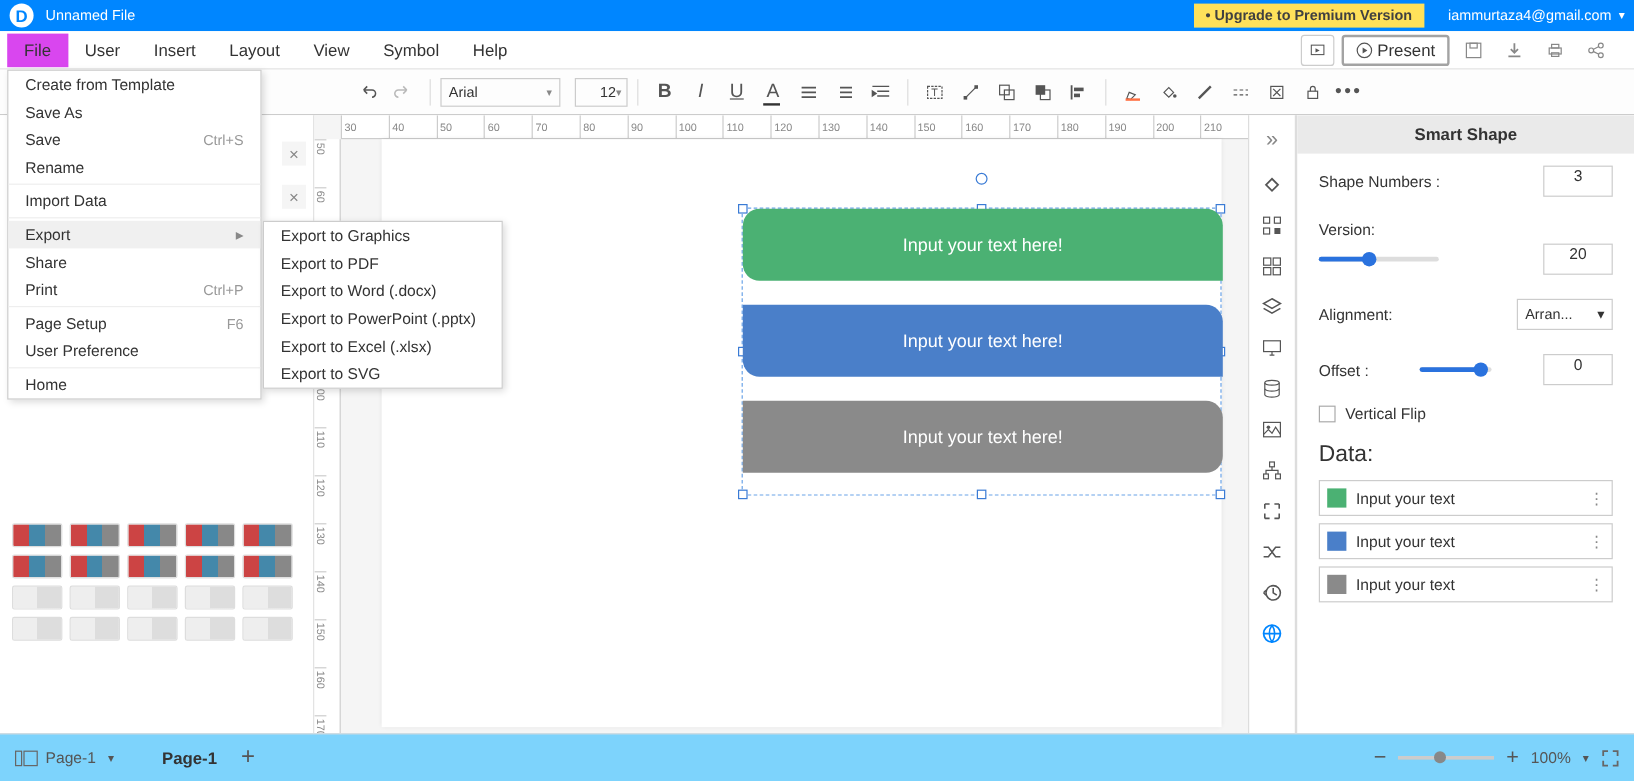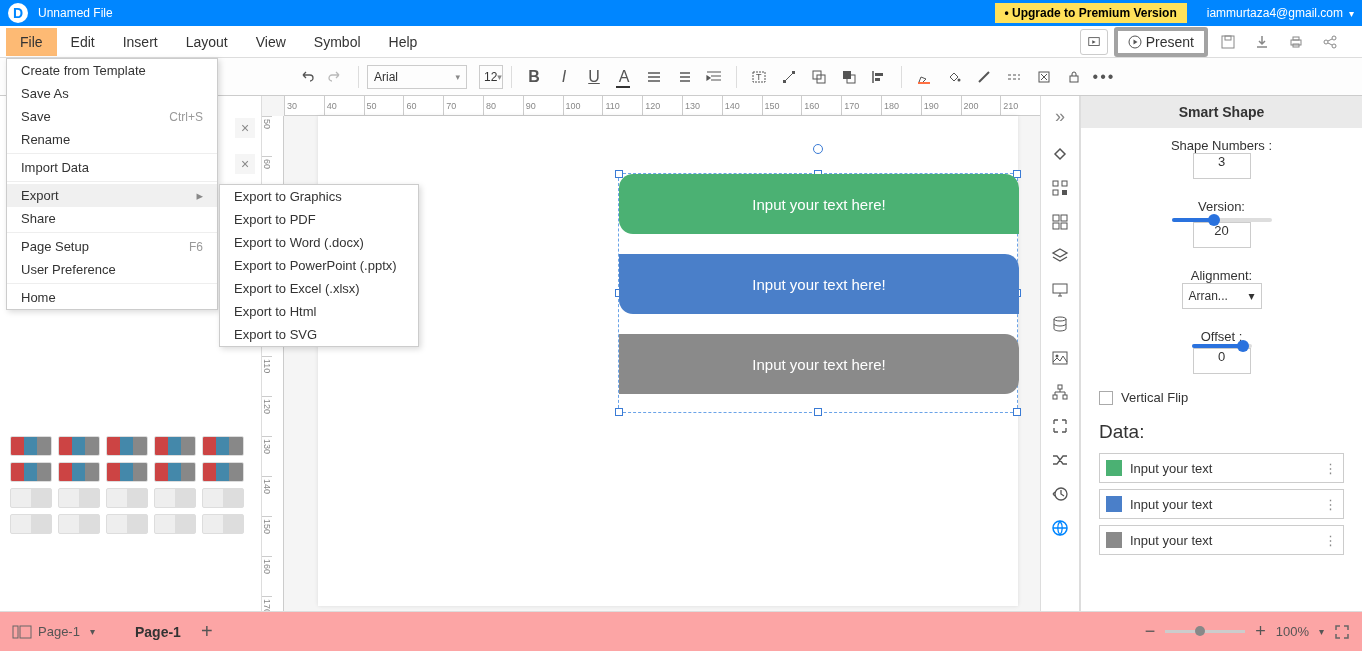--- a/index.html
+++ b/index.html
@@ -3,39 +3,39 @@
 <meta charset="utf-8">
 <style>
   * { box-sizing: border-box; margin: 0; padding: 0; font-family: Arial, sans-serif; }
   body { width: 1362px; height: 651px; overflow: hidden; background: #fff; font-size: 13px; color: #333; }
   
   
   .titlebar { height: 26px; background: #0086ff; display: flex; align-items: center; padding: 0 8px; color: #fff; }
   .titlebar .logo { width: 20px; height: 20px; border-radius: 50%; background: #fff; color: #0086ff; font-weight: bold; display: flex; align-items: center; justify-content: center; font-size: 14px; margin-right: 10px; }
   .titlebar .filename { font-size: 12px; flex: 0 0 auto; }
   .titlebar .spacer { flex: 1; }
-  .titlebar .upgrade { background: #ffe15a; color: #000000; padding: 3px 10px; font-weight: bold; font-size: 12px; margin-right: 20px; }
+  .titlebar .upgrade { background: #ffe15a; color: #404040; padding: 3px 10px; font-weight: bold; font-size: 12px; margin-right: 20px; }
   .titlebar .user { font-size: 12px; display: flex; align-items: center; gap: 6px; }
   .titlebar .caret { font-size: 10px; }
   
   
   .menubar { height: 32px; display: flex; align-items: center; padding: 0 6px; border-bottom: 1px solid #ddd; background:#fff; }
   .menubar .menuitem { padding: 6px 14px; font-size: 14px; cursor: pointer; }
-  .menubar .menuitem.active { background: #fdba74; }
+  .menubar .menuitem.active { background: #d946ef; }
   .menubar .rightcontrols { margin-left: auto; display: flex; align-items: center; gap: 6px; padding-right: 12px;}
   .menubar .iconbtn { width: 28px; height: 28px; display:flex; align-items:center; justify-content:center; color:#555; cursor:pointer;}
   .menubar .boxbtn { border:1px solid #ccc; border-radius:3px; padding:0 6px; height:26px; display:flex; align-items:center;}
-  .menubar .present { border:4px solid #a3a3a3; border-radius:3px; padding: 3px 10px; display:flex; align-items:center; gap:4px; font-size:14px;}
+  .menubar .present { border:2px solid #a3a3a3; border-radius:3px; padding: 3px 10px; display:flex; align-items:center; gap:4px; font-size:14px;}
   
   
   .toolbar { height: 38px; border-bottom:1px solid #ccc; background:#fdfdfd; display:flex; align-items:center; padding: 0 10px; gap:2px;}
   .toolbar .sep { width:1px; height:22px; background:#ddd; margin:0 6px;}
   .toolbar .tbtn { width:28px; height:28px; display:flex; align-items:center; justify-content:center; color:#555; cursor:pointer; font-size:16px; position:relative;}
   .toolbar .fontsel { border:1px solid #ccc; width:100px; height:24px; padding:0 6px; display:flex; align-items:center; justify-content:space-between; font-size:12px;}
-  .toolbar .sizesel { border:1px solid #ccc; width:24px; height:24px; padding:0 4px; display:flex; align-items:center; justify-content:space-between; font-size:12px;}
+  .toolbar .sizesel { border:1px solid #ccc; width:44px; height:24px; padding:0 20px; display:flex; align-items:center; justify-content:space-between; font-size:12px;}
   .toolbar .chev { font-size:9px; color:#888;}
   .toolbar-left-gap { width: 280px; display:flex; align-items:center; gap:6px;}
   
   
   .dropdown { position:absolute; background:#fff; border:1px solid #ccc; box-shadow: 2px 2px 6px rgba(0,0,0,0.15); z-index:1000;}
   .file-menu { top:58px; left:6px; width:212px; }
   .menu-row { padding: 4px 14px; font-size:13px; display:flex; justify-content:space-between; align-items:center; cursor:pointer;}
   .menu-row:hover, .menu-row.hover { background:#f0f0f0;}
   .menu-row .shortcut { color:#999; font-size:12px;}
   .menu-divider { height:1px; background:#eee; margin:2px 0;}
@@ -73,35 +73,35 @@
   
   
   .vtoolbar { position:absolute; top:96px; right:282px; width:40px; bottom:40px; background:#fff; border-left:1px solid #ddd; border-right:1px solid #ddd; display:flex; flex-direction:column; align-items:center; padding-top:4px; gap:2px;}
   .vtoolbar .vbtn { width:32px; height:32px; display:flex; align-items:center; justify-content:center; color:#555; cursor:pointer;}
   .vtoolbar .collapse { color:#888; margin-bottom:4px;}
   .vtoolbar .active-blue { color:#0086ff;}
   
   
   .rpanel { position:absolute; top:96px; right:0; width:282px; bottom:40px; background:#fff; border-left:1px solid #ddd; padding:0 0 10px 0; overflow:hidden;}
   .rpanel .rtitle { background:#eaeaea; text-align:center; padding:8px; font-weight:bold; font-size:14px;}
-  .rpanel .prow { display:flex; align-items:center; justify-content:space-between; padding: 10px 18px; font-size:13px;flex-direction:column;}
+  .rpanel .prow { display:flex; align-items:center; justify-content:space-between; padding: 10px 18px; font-size:13px;}
   .rpanel .numinput { width:58px; height:26px; border:1px solid #ccc; text-align:center; font-size:13px; background:#fff;}
   .rpanel .slider { width:100px; height:4px; background:#ddd; position:relative; border-radius:2px;}
   .rpanel .slider .fill { position:absolute; left:0; top:0; height:4px; background:#2a72de; border-radius:2px;}
   .rpanel .slider .knob { position:absolute; top:-4px; width:12px; height:12px; background:#2a72de; border-radius:50%;}
   .rpanel .selectbox { width:80px; height:26px; border:1px solid #ccc; padding:0 6px; display:flex; align-items:center; justify-content:space-between; font-size:12px;}
   .rpanel .chk { display:flex; align-items:center; gap:8px; padding: 6px 18px; font-size:13px;}
   .rpanel .chkbox { width:14px; height:14px; border:1px solid #aaa;}
   .rpanel .data-label{ padding: 10px 18px 4px 18px; font-size:19px; font-weight:normal;}
   .rpanel .data-item { margin: 6px 18px; border:1px solid #ccc; height:30px; display:flex; align-items:center; padding:0 6px; gap:8px;}
   .rpanel .swatch{ width:16px; height:16px;}
   .rpanel .data-item .more{ margin-left:auto; color:#888;}
   
   
-  .bottombar { position:absolute; bottom:0; left:0; right:0; height:40px; border-top:1px solid #ddd; background:#fca5a5; display:flex; align-items:center; padding:0 12px;}
+  .bottombar { position:absolute; bottom:0; left:0; right:0; height:40px; border-top:1px solid #ddd; background:#7dd3fc; display:flex; align-items:center; padding:0 12px;}
   .bottombar .pagesel { border:none; display:flex; align-items:center; gap:10px; margin-left:6px; font-size:13px; color:#555;}
   .bottombar .pagetab { font-weight:bold; margin-left:40px; font-size:14px;}
   .bottombar .addpage { margin-left:20px; font-size:20px; color:#555; cursor:pointer;}
   .bottombar .right { margin-left:auto; display:flex; align-items:center; gap:10px; color:#555;}
   .bottombar .zslider{ width:80px; height:3px; background:#ccc; position:relative;}
   .bottombar .zknob{ position:absolute; top:-4px; left:30px; width:10px;height:10px; background:#888; border-radius:50%;}
   
   svg { display:block; }
 </style>
 </head>
@@ -113,21 +113,21 @@
   <div class="spacer"></div>
   <div class="upgrade">• Upgrade to Premium Version</div>
   <div class="user">
     <span>iammurtaza4@gmail.com</span>
     <span class="caret">▾</span>
   </div>
 </div>
 
 <div class="menubar">
   <div class="menuitem active">File</div>
-  <div class="menuitem">Edit</div>
+  <div class="menuitem">User</div>
   <div class="menuitem">Insert</div>
   <div class="menuitem">Layout</div>
   <div class="menuitem">View</div>
   <div class="menuitem">Symbol</div>
   <div class="menuitem">Help</div>
   <div class="rightcontrols">
     <div class="boxbtn iconbtn">
       <svg width="16" height="16" viewBox="0 0 16 16">
           <rect x="2" y="3" width="12" height="9" fill="none" stroke="#555"></rect>
           <path d="M6 6l4 2-4 2z" fill="#555"></path>
@@ -354,29 +354,30 @@
           <div class="menu-row">
             <span>Export to Word (.docx)</span>
           </div>
           <div class="menu-row">
             <span>Export to PowerPoint (.pptx)</span>
           </div>
           <div class="menu-row">
             <span>Export to Excel (.xlsx)</span>
           </div>
           <div class="menu-row">
-            <span>Export to Html</span>
-          </div>
-          <div class="menu-row">
             <span>Export to SVG</span>
           </div>
         </div>
       </div>
       <div class="menu-row">
         <span>Share</span>
+      </div>
+      <div class="menu-row">
+        <span>Print</span>
+        <span class="shortcut">Ctrl+P</span>
       </div>
       <div class="menu-divider"></div>
       <div class="menu-row">
         <span>Page Setup</span>
         <span class="shortcut">F6</span>
       </div>
       <div class="menu-row">
         <span>User Preference</span>
       </div>
       <div class="menu-divider"></div>

